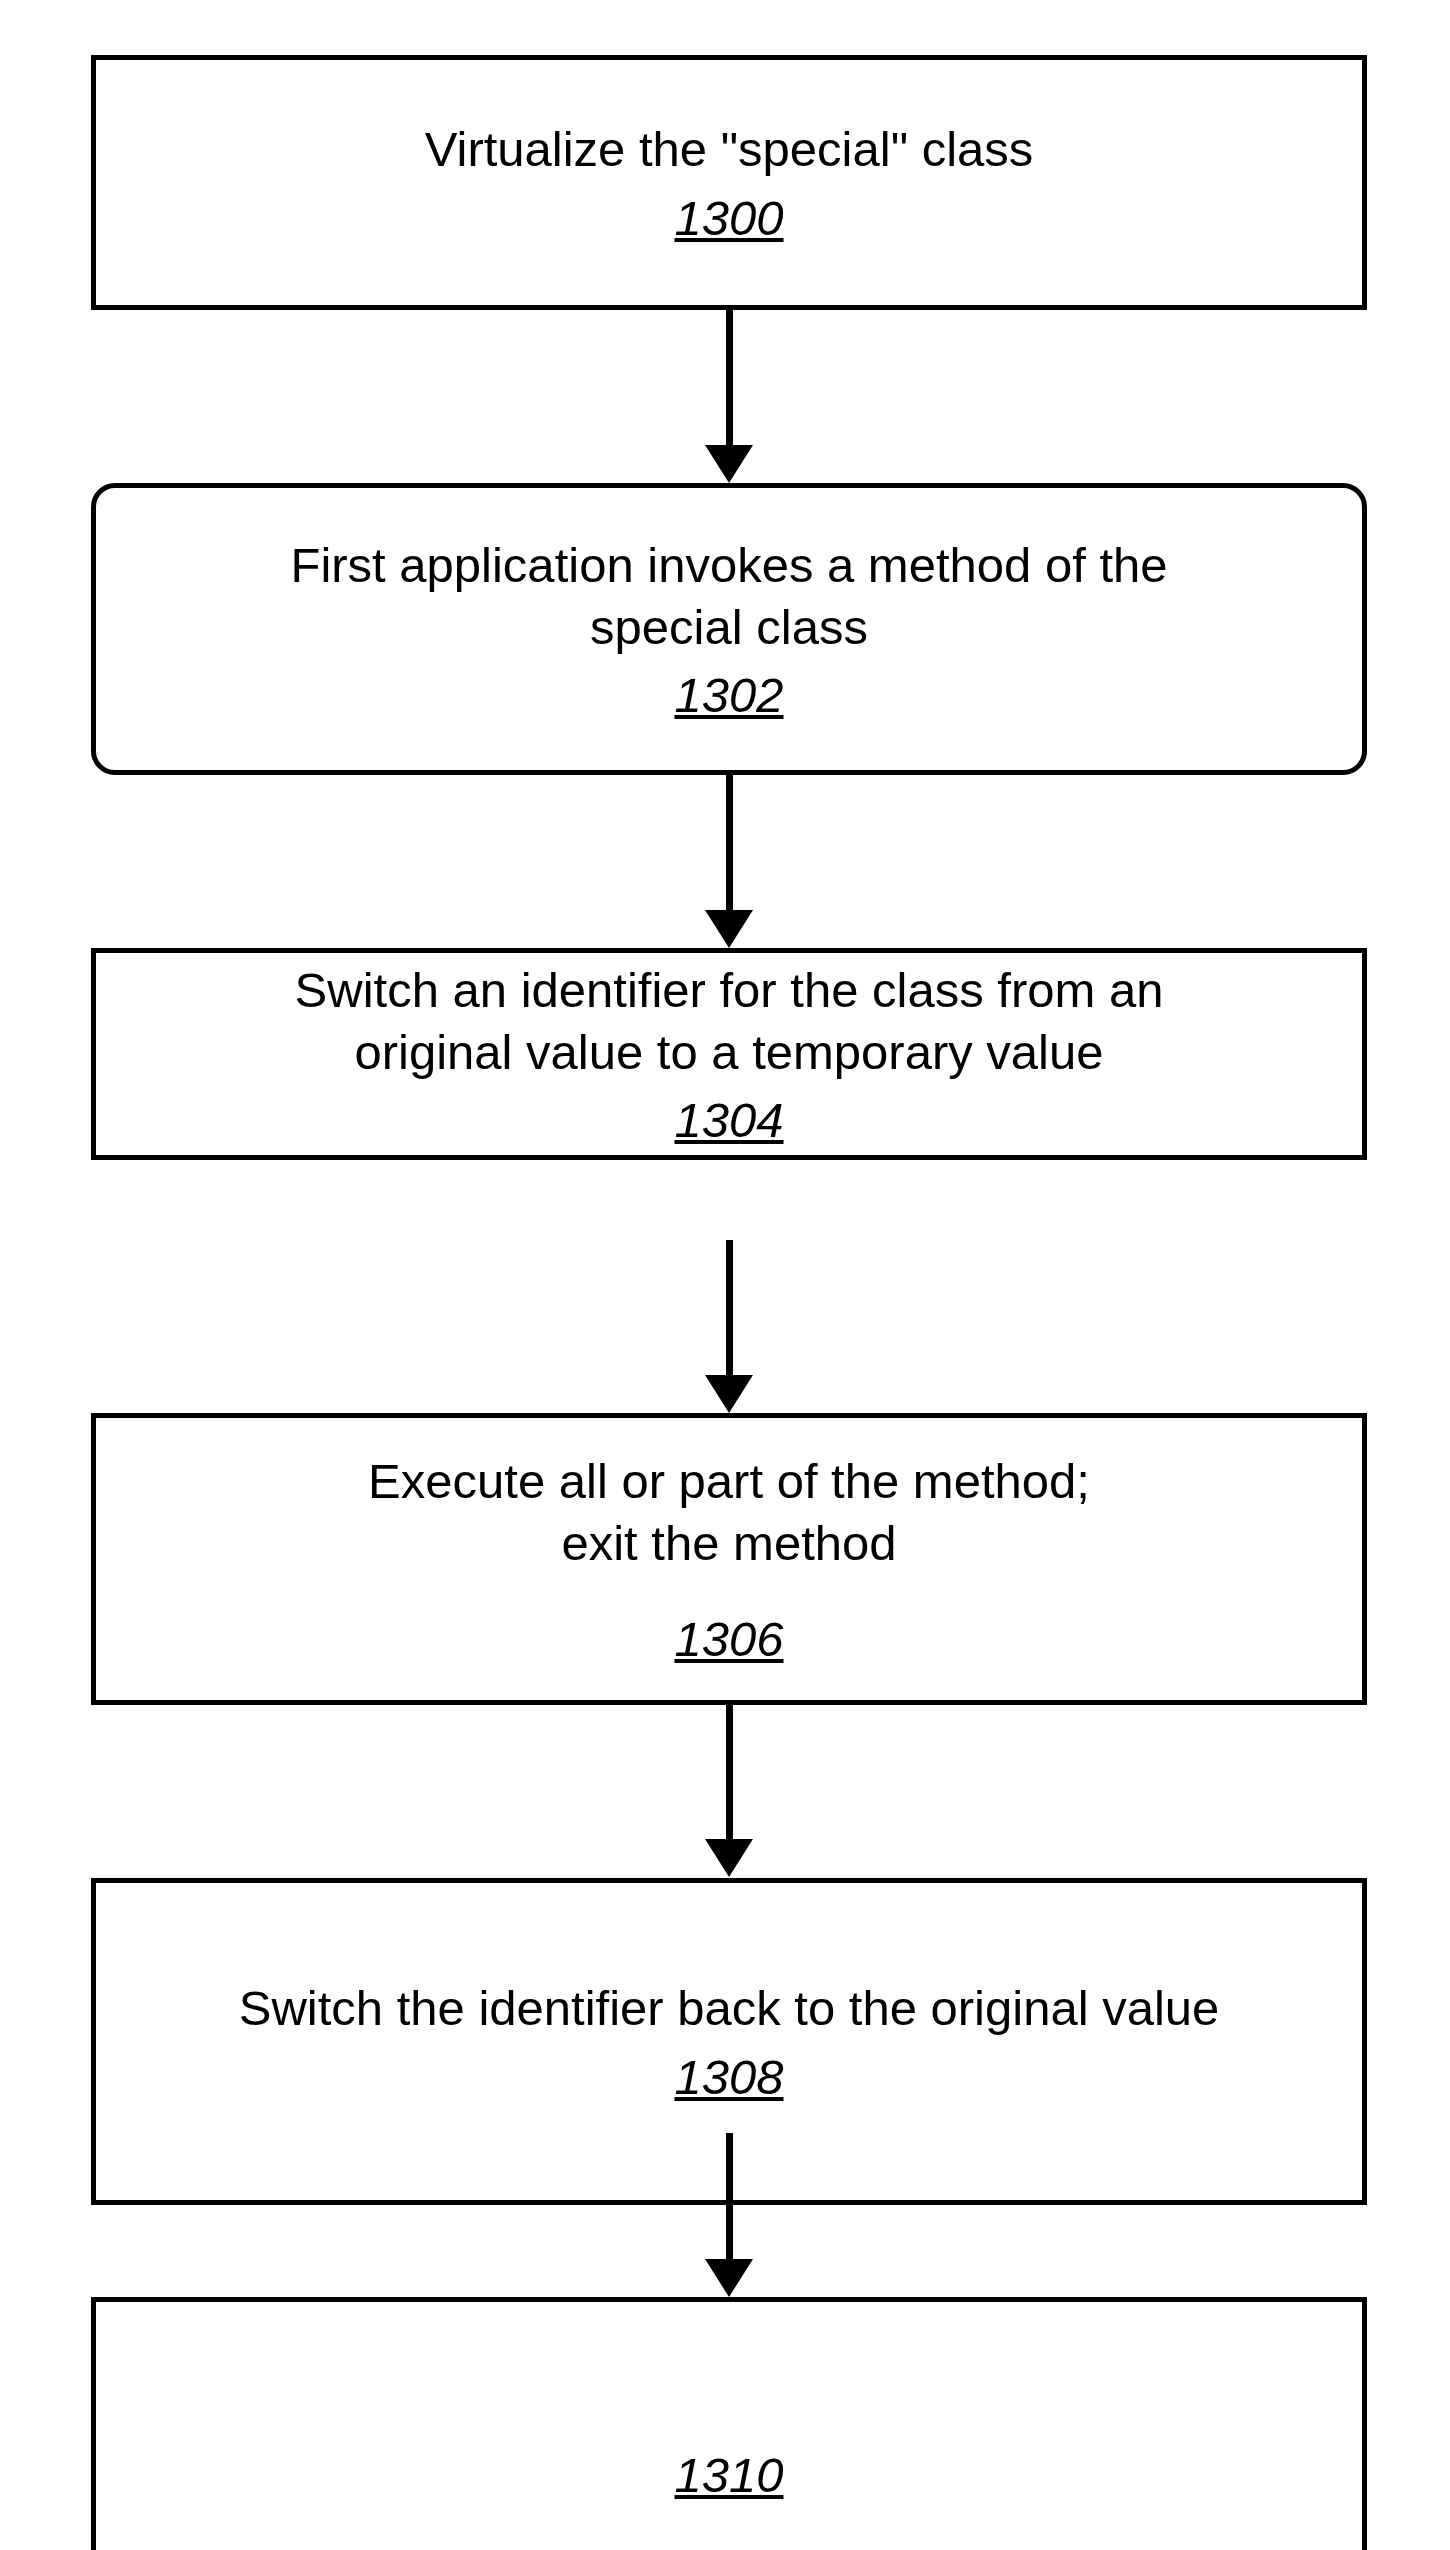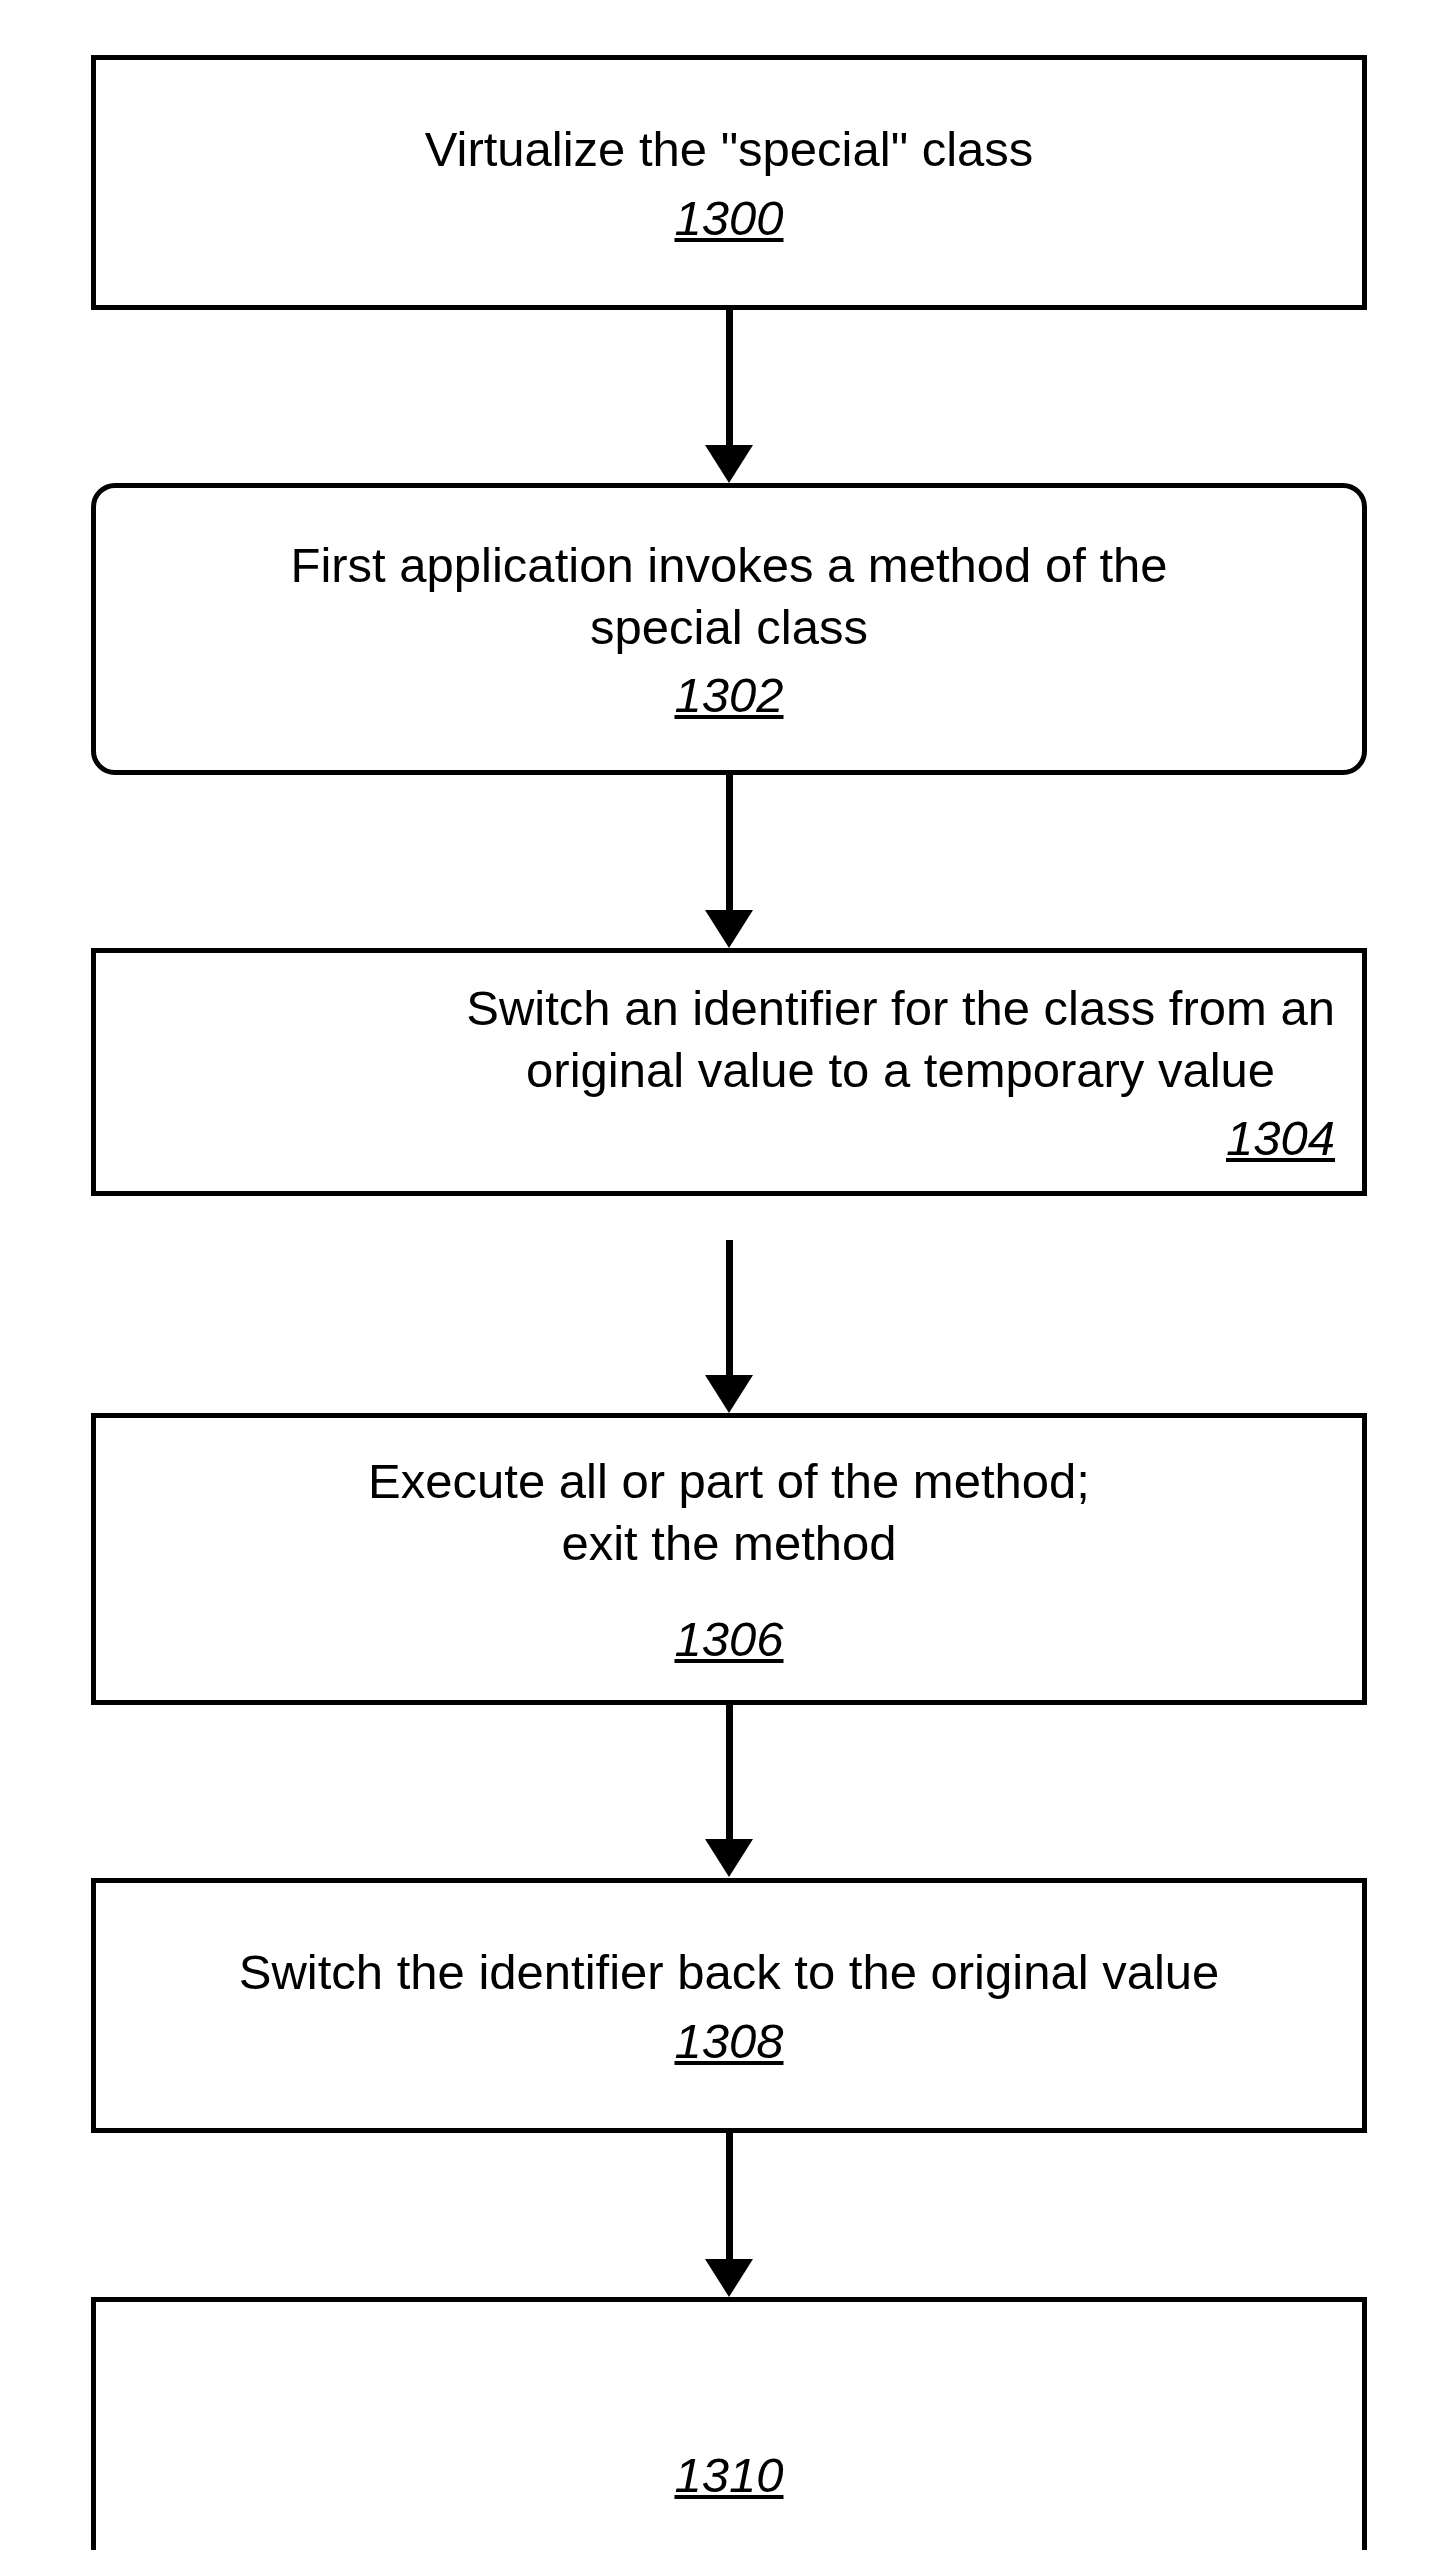--- a/index.html
+++ b/index.html
@@ -69,39 +69,39 @@
 
   <div class="node" style="left:91px; top:483px; width:1276px; height:292px;border-radius:24px;">
     <div class="label">First application invokes a method of the
 special class</div>
     <div class="num">1302</div>
   </div>
 
   <div class="arrow-shaft" style="left:726px; top:775px; height:137px;"></div>
   <div class="arrow-head" style="left:705px; top:910px;"></div>
 
-  <div class="node" style="left:91px; top:948px; width:1276px; height:248px;align-items:flex-end;">
+  <div class="node" style="left:91px; top:948px; width:1276px; height:212px;">
     <div class="label">Switch an identifier for the class from an
 original value to a temporary value</div>
     <div class="num">1304</div>
   </div>
 
   <div class="arrow-shaft" style="left:726px; top:1240px; height:137px;"></div>
   <div class="arrow-head" style="left:705px; top:1375px;"></div>
 
   <div class="node" style="left:91px; top:1413px; width:1276px; height:292px;gap:28px;">
     <div class="label">Execute all or part of the method;
 exit the method</div>
     <div class="num">1306</div>
   </div>
 
   <div class="arrow-shaft" style="left:726px; top:1704px; height:137px;"></div>
   <div class="arrow-head" style="left:705px; top:1839px;"></div>
 
-  <div class="node" style="left:91px; top:1878px; width:1276px; height:255px;">
+  <div class="node" style="left:91px; top:1878px; width:1276px; height:327px;">
     <div class="label">Switch the identifier back to the original value</div>
     <div class="num">1308</div>
   </div>
 
   <div class="arrow-shaft" style="left:726px; top:2133px; height:128px;"></div>
   <div class="arrow-head" style="left:705px; top:2259px;"></div>
 
   <div class="node" style="left:91px; top:2297px; width:1276px; height:346px;">
     <div class="num">1310</div>
   </div>

